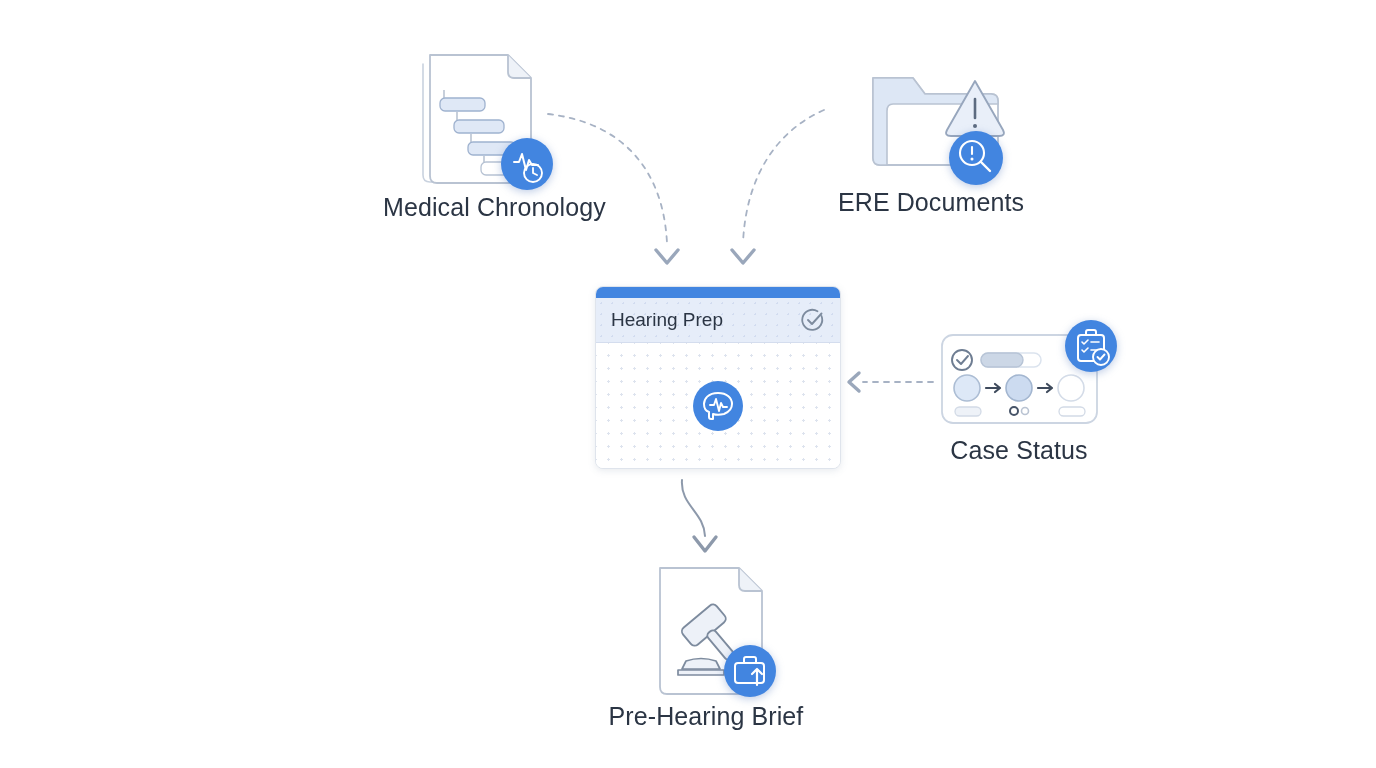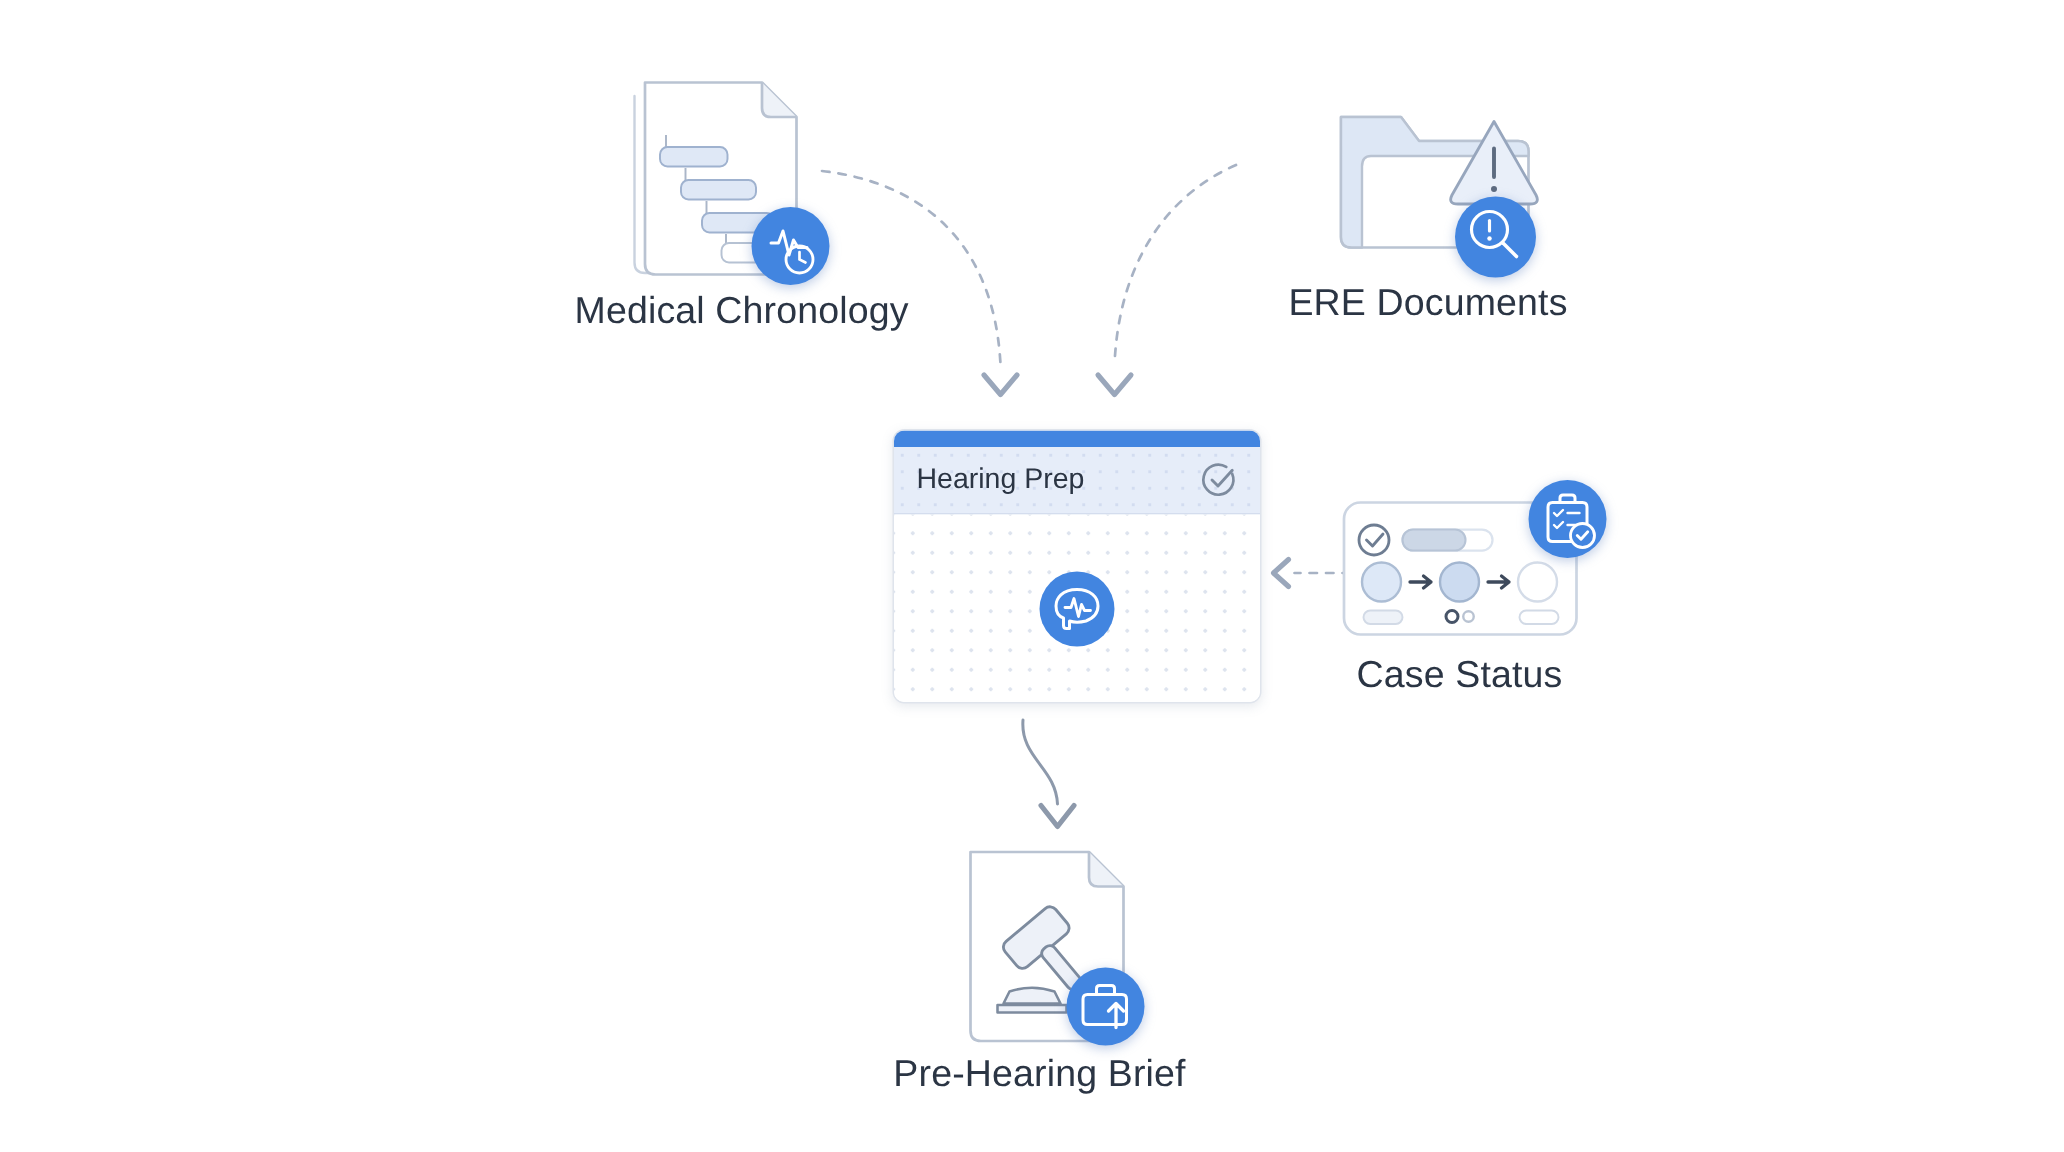--- a/index.html
+++ b/index.html
@@ -43,29 +43,29 @@
     width: 1376px;
     height: 768px;
     pointer-events: none;
   }
 
   
   #node-medical-chronology { left: 365px; top: 38px; width: 200px; }
   #node-medical-chronology .node-label { top: 155px; left: 0; }
 
   
-  #node-ere-documents { left: 834px; top: 58px; width: 200px; }
+  #node-ere-documents { left: 813px; top: 58px; width: 200px; }
   #node-ere-documents .node-label { top: 130px; left: 0; }
 
   
-  #node-case-status { left: 855px; top: 318px; width: 200px; }
+  #node-case-status { left: 901px; top: 318px; width: 200px; }
   #node-case-status .node-label { top: 118px; left: 0; }
 
   
-  #node-pre-hearing-brief { left: 575px; top: 562px; width: 200px; }
+  #node-pre-hearing-brief { left: 588px; top: 562px; width: 200px; }
   #node-pre-hearing-brief .node-label { top: 140px; left: 0; }
 
   
   #node-hearing-prep {
     left: 565px;
     top: 286px;
     width: 246px;
     height: 183px;
     padding-left: 12px;
   }

